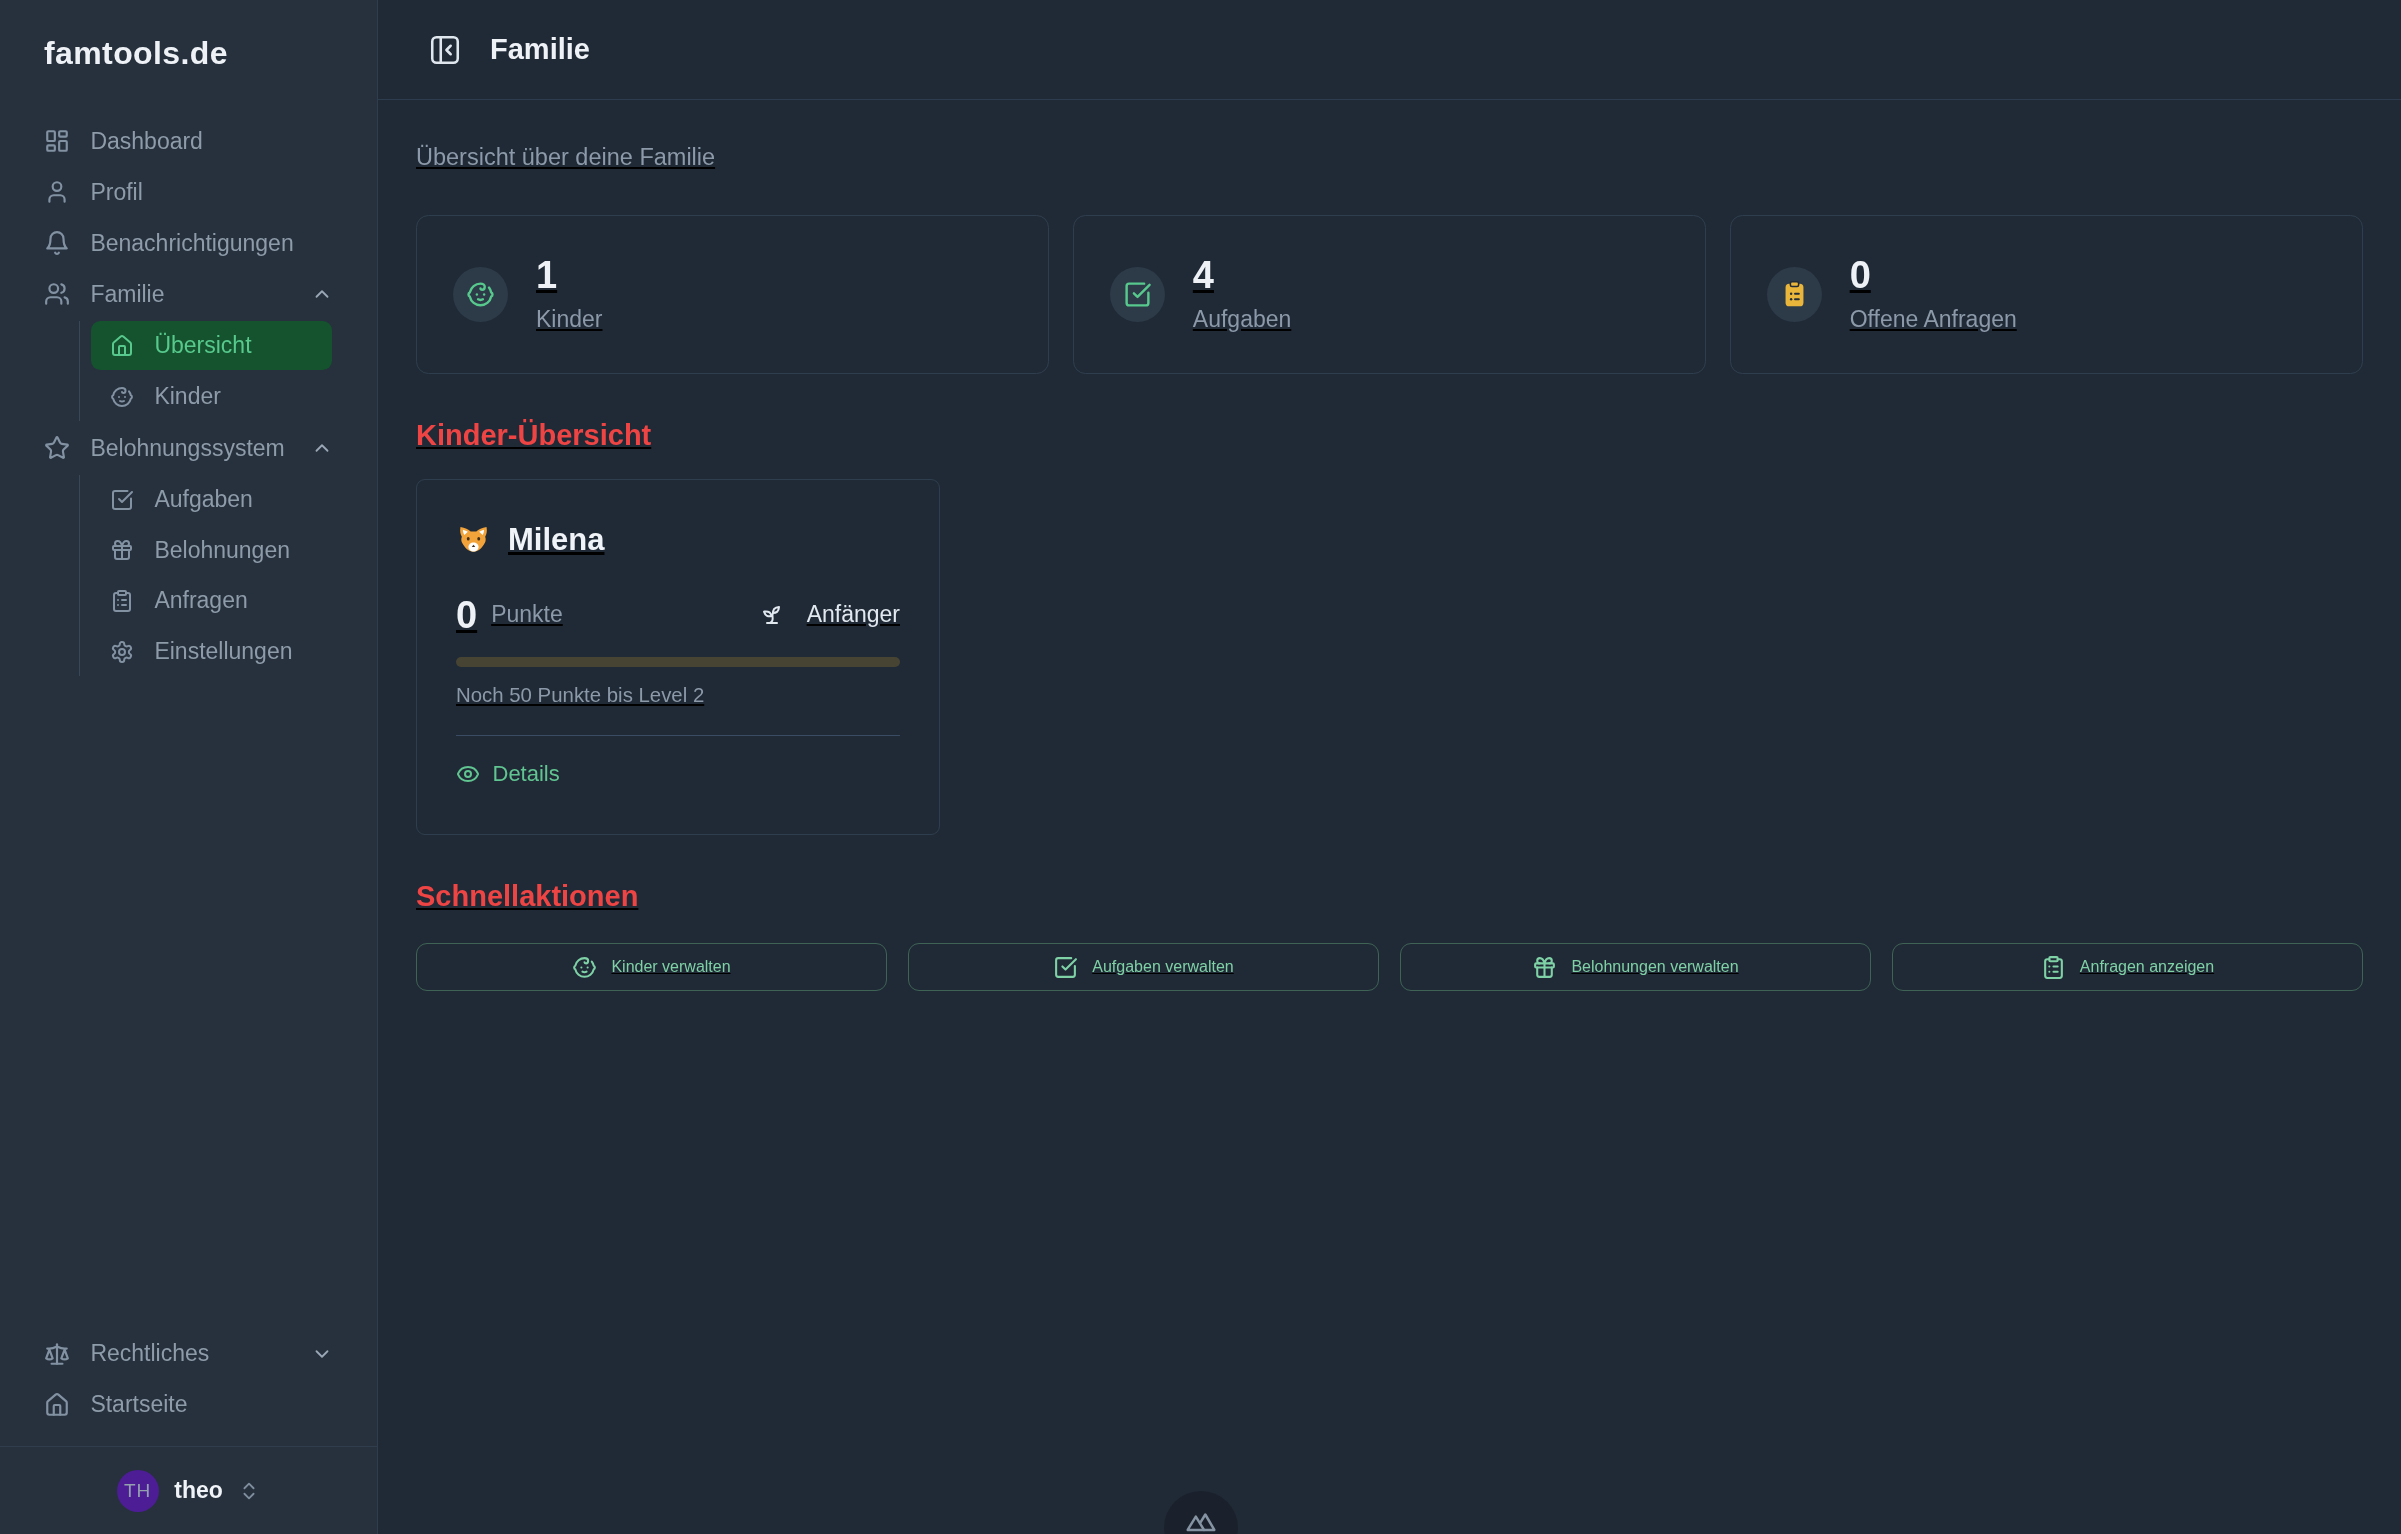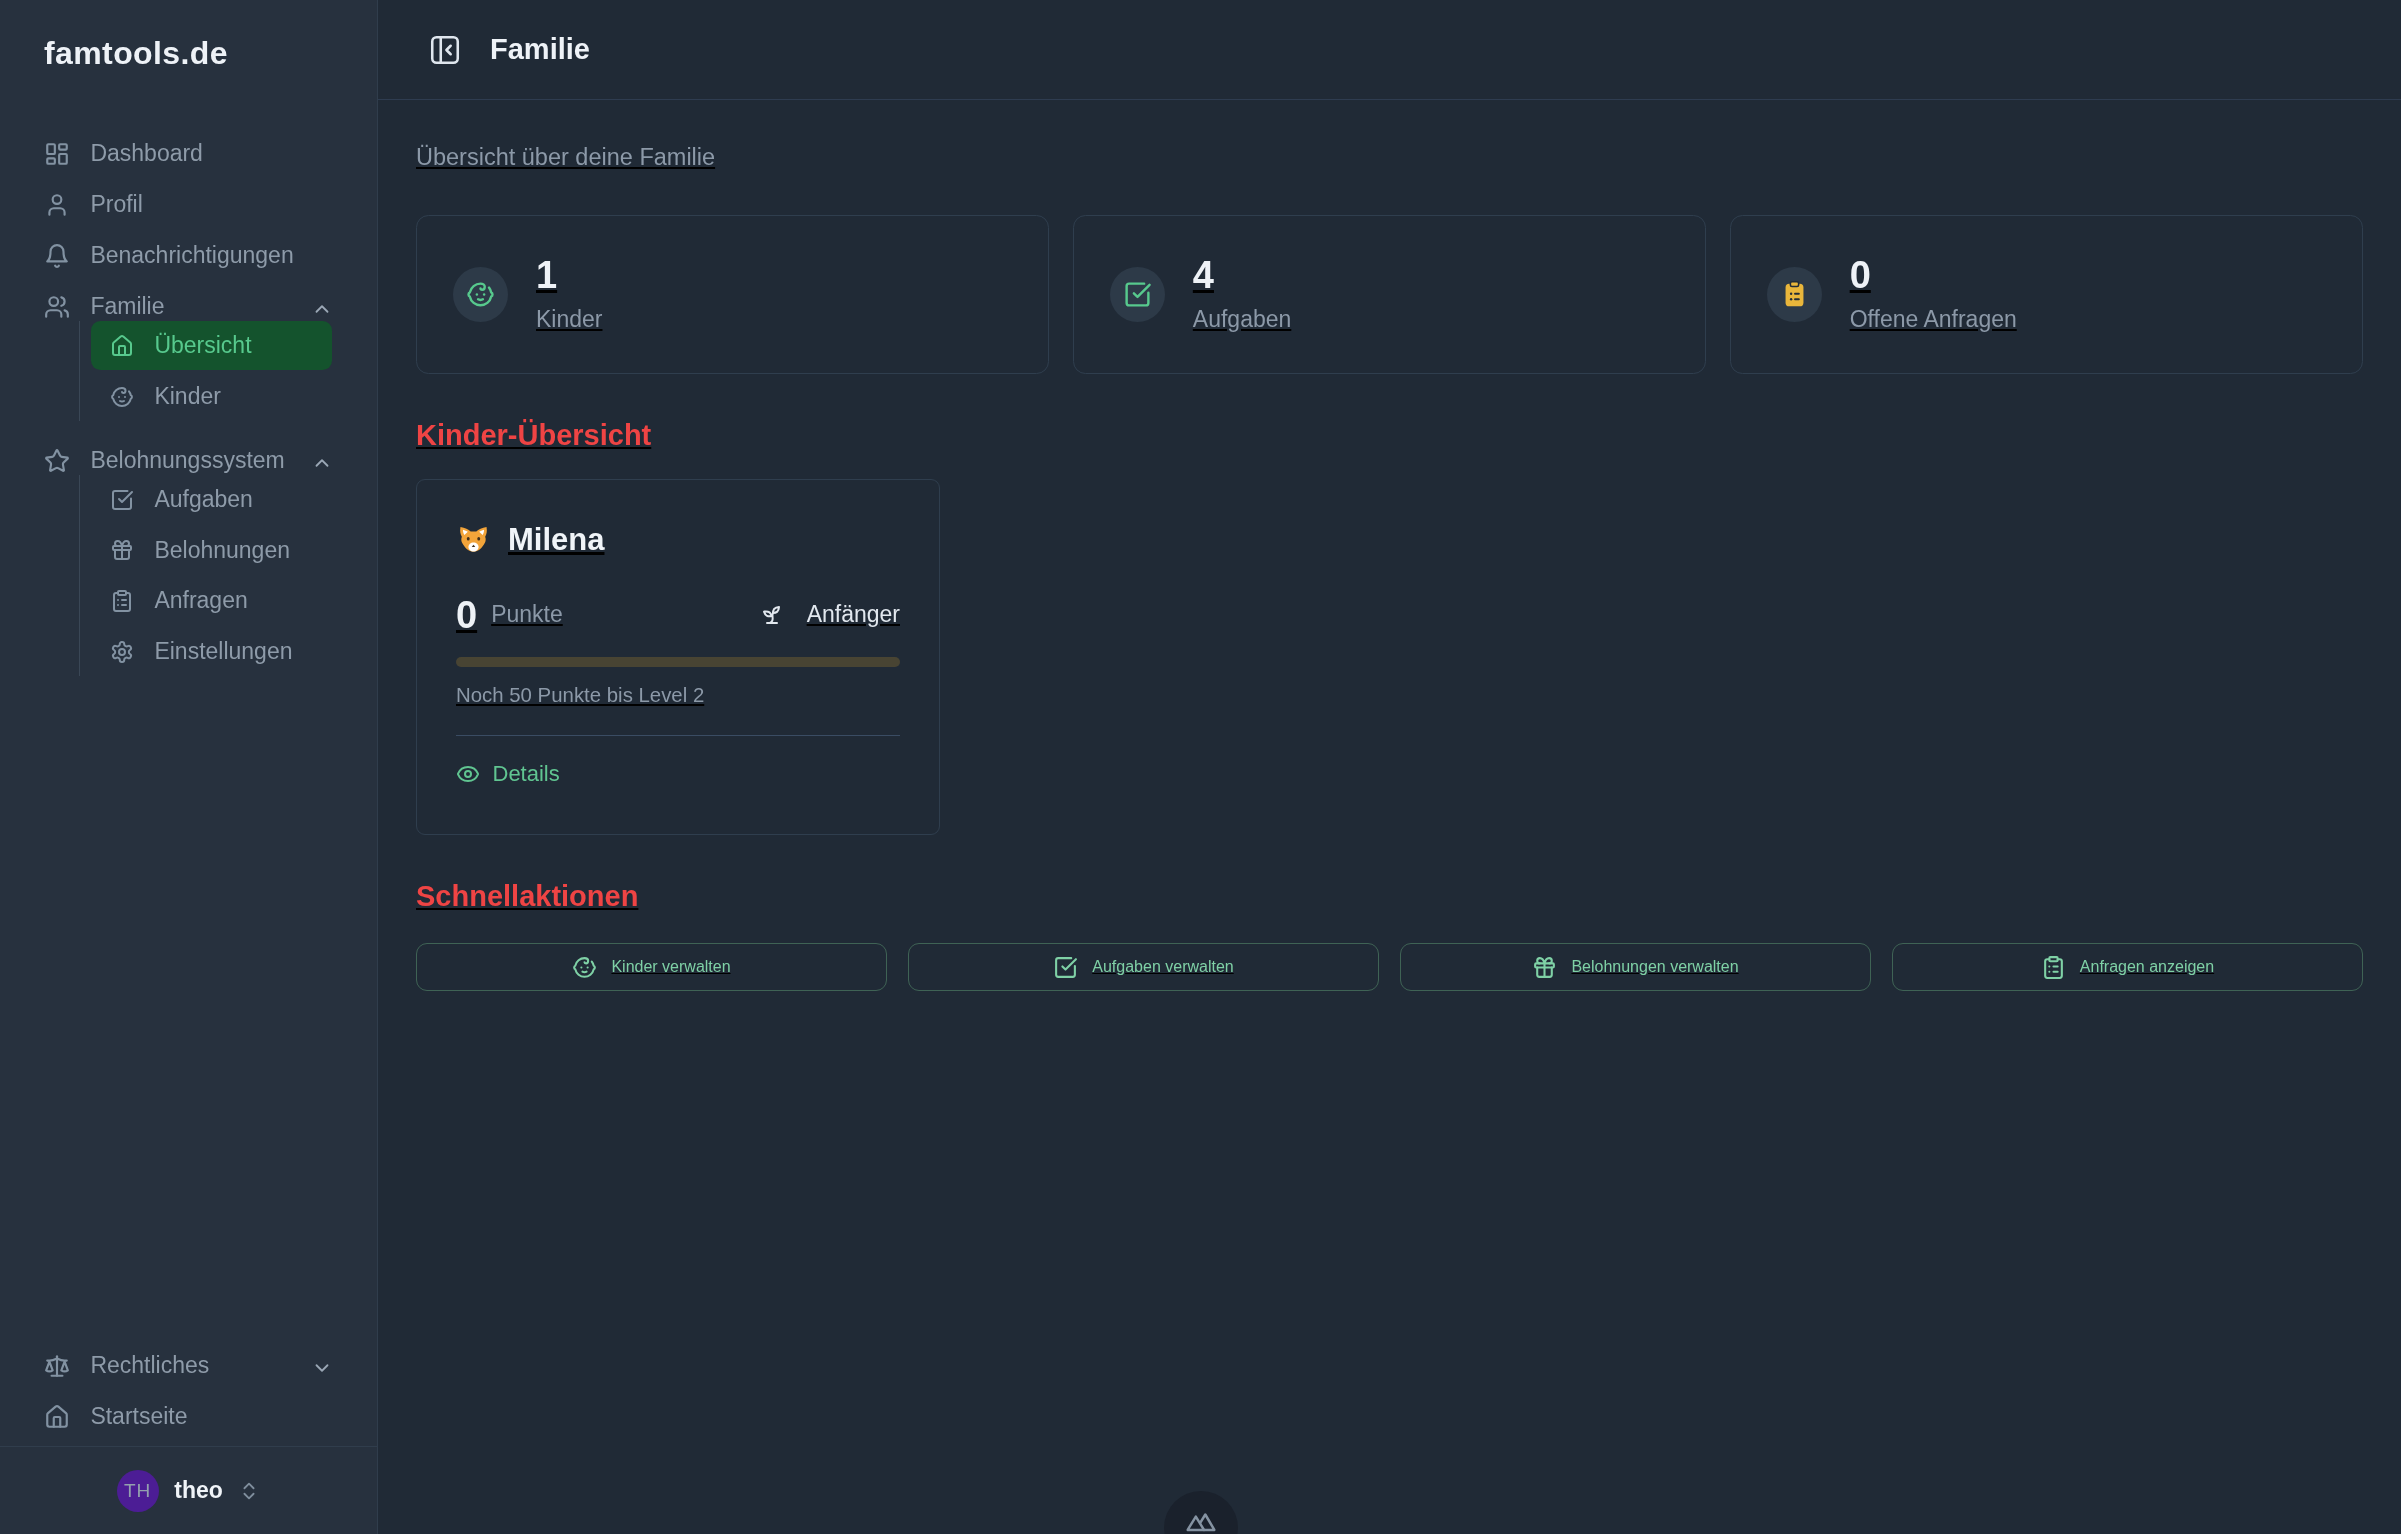--- a/index.html
+++ b/index.html
@@ -14,21 +14,21 @@
 
   
   .sidebar {
     width:378px; flex:none; height:100%;
     background:#27313e; border-right:1.6px solid #303d4c;
     display:flex; flex-direction:column;
   }
   .brand { padding:35px 44px 20.4px; font-size:32px; font-weight:700; color:#eef2f7; letter-spacing:0.4px; }
   .nav { flex:1; padding:23.5px 22px 0; overflow:hidden; }
   .nav-item {
-    display:flex; align-items:flex-end; gap:20.4px;
+    display:flex; align-items:center; gap:20.4px;
     height:51px; padding:0 22px; border-radius:11px;
     color:#8e9ba9; font-size:23px; cursor:pointer; text-decoration:none;
   }
   .nav-item .icon, .sub-item .icon { display:flex; color:#8292a2; }
   .nav-item .icon svg { width:26px; height:26px; }
   .chev { margin-left:auto; display:flex; color:#9aa7b5; }
   .chev svg { width:22px; height:22px; }
   .subnav { border-left:1.6px solid #3a4756; margin:1.6px 23.5px 1.6px 57px; }
   .sub-item {
     display:flex; align-items:center; gap:20.4px;

